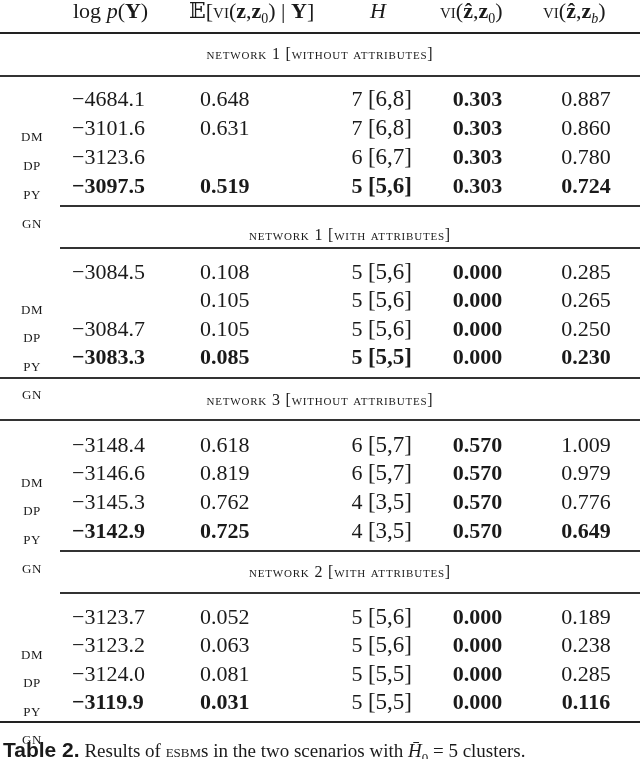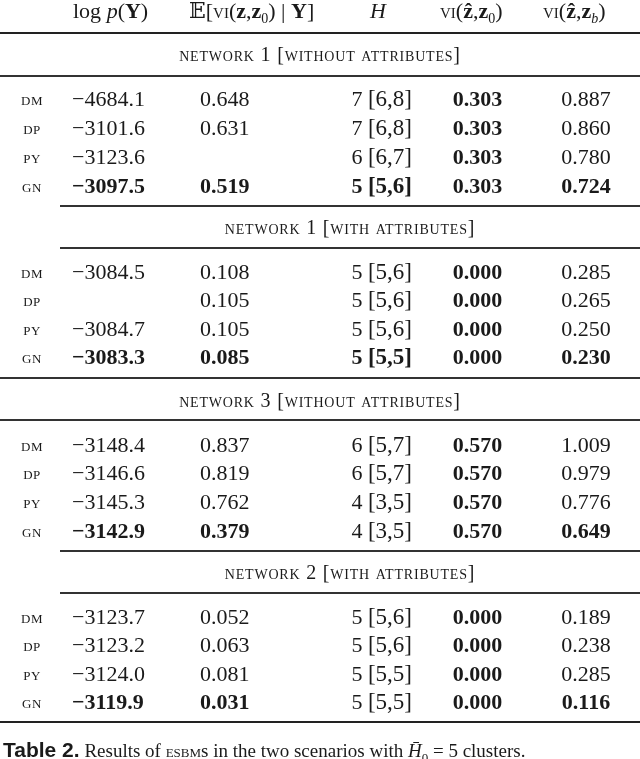--- a/index.html
+++ b/index.html
@@ -4,25 +4,25 @@
 <style>
   html, body { margin:0; padding:0; background:#ffffff; }
   body { width:640px; height:759px; position:relative; overflow:hidden;
          font-family:"Liberation Serif","DejaVu Serif",serif; color:#1a1a1a; }
   .hdr { position:absolute; top:-6px; height:34px; font-size:22px; white-space:nowrap; line-height:34px; }
   .hdr i { font-style:italic; }
   .hdr b { font-weight:bold; }
   .sc { font-variant:small-caps; }
   .rule { position:absolute; height:2px; background:#222; right:0; }
   .rule.thin { height:1.6px; background:#333; }
-  .section-title { position:absolute; left:60px; right:0; text-align:center; font-size:20px;
+  .section-title { position:absolute; left:60px; right:0; text-align:center; font-size:16px;
                    font-variant:small-caps; letter-spacing:0.8px; height:30px; line-height:30px; }
   .row { position:absolute; left:0; right:0; height:29px; font-size:22px; line-height:29px; }
   .cell { position:absolute; top:0; white-space:nowrap; }
-  .c-label { left:0; width:64px; text-align:center; font-variant:small-caps; font-size:19px; letter-spacing:0.5px; }
+  .c-label { left:0; width:64px; text-align:center; font-variant:small-caps; font-size:19px; letter-spacing:0.5px;margin-top:36px; }
   .c-logp { left:72px; width:90px; text-align:left; }
   .c-evi { left:200px; width:100px; }
   .c-h { left:340px; width:72px; text-align:right; }
   .c-h .br { font-size:23px; }
   .c-vi0 { left:440px; width:75px; text-align:center;font-weight:bold; }
   .c-vib { left:550px; width:72px; text-align:center; }
   .bold { font-weight:bold; }
   .caption { position:absolute; left:3px; top:738px; font-size:19px; white-space:nowrap; }
   .caption .tag { font-family:"Liberation Sans","DejaVu Sans",sans-serif; font-weight:bold; font-size:21px; }
 </style>
@@ -71,21 +71,21 @@
 </div>
 <div class="row" style="top:171px;">
   <span class="cell c-label">gn</span>
   <span class="cell c-logp bold">−3097.5</span>
   <span class="cell c-evi bold">0.519</span>
   <span class="cell c-h bold"><span>5</span> <span class="br">[5,6]</span></span>
   <span class="cell c-vi0">0.303</span>
   <span class="cell c-vib bold">0.724</span>
 </div>
 
-<div class="section-title" style="top:212px;text-align:center;">network 1 [with attributes]</div>
+<div class="section-title" style="top:220px;text-align:center;">network 1 [with attributes]</div>
 <div class="row" style="top:257px;">
   <span class="cell c-label">dm</span>
   <span class="cell c-logp">−3084.5</span>
   <span class="cell c-evi">0.108</span>
   <span class="cell c-h"><span>5</span> <span class="br">[5,6]</span></span>
   <span class="cell c-vi0">0.000</span>
   <span class="cell c-vib">0.285</span>
 </div>
 <div class="row" style="top:285px;">
   <span class="cell c-label">dp</span>
@@ -108,21 +108,21 @@
   <span class="cell c-evi bold">0.085</span>
   <span class="cell c-h bold"><span>5</span> <span class="br">[5,5]</span></span>
   <span class="cell c-vi0">0.000</span>
   <span class="cell c-vib bold">0.230</span>
 </div>
 
 <div class="section-title" style="left:0; top:385px;">network 3 [without attributes]</div>
 <div class="row" style="top:430px;">
   <span class="cell c-label">dm</span>
   <span class="cell c-logp">−3148.4</span>
-  <span class="cell c-evi">0.837</span>
+  <span class="cell c-evi">0.618</span>
   <span class="cell c-h"><span>6</span> <span class="br">[5,7]</span></span>
   <span class="cell c-vi0">0.570</span>
   <span class="cell c-vib">1.009</span>
 </div>
 <div class="row" style="top:458px;">
   <span class="cell c-label">dp</span>
   <span class="cell c-logp">−3146.6</span>
   <span class="cell c-evi">0.819</span>
   <span class="cell c-h"><span>6</span> <span class="br">[5,7]</span></span>
   <span class="cell c-vi0">0.570</span>
@@ -132,21 +132,21 @@
   <span class="cell c-label">py</span>
   <span class="cell c-logp">−3145.3</span>
   <span class="cell c-evi">0.762</span>
   <span class="cell c-h"><span>4</span> <span class="br">[3,5]</span></span>
   <span class="cell c-vi0">0.570</span>
   <span class="cell c-vib">0.776</span>
 </div>
 <div class="row" style="top:516px;">
   <span class="cell c-label">gn</span>
   <span class="cell c-logp bold">−3142.9</span>
-  <span class="cell c-evi bold">0.379</span>
+  <span class="cell c-evi bold">0.725</span>
   <span class="cell c-h"><span>4</span> <span class="br">[3,5]</span></span>
   <span class="cell c-vi0">0.570</span>
   <span class="cell c-vib bold">0.649</span>
 </div>
 
 <div class="section-title" style="top:557px;">network 2 [with attributes]</div>
 <div class="row" style="top:602px;">
   <span class="cell c-label">dm</span>
   <span class="cell c-logp">−3123.7</span>
   <span class="cell c-evi">0.052</span>

